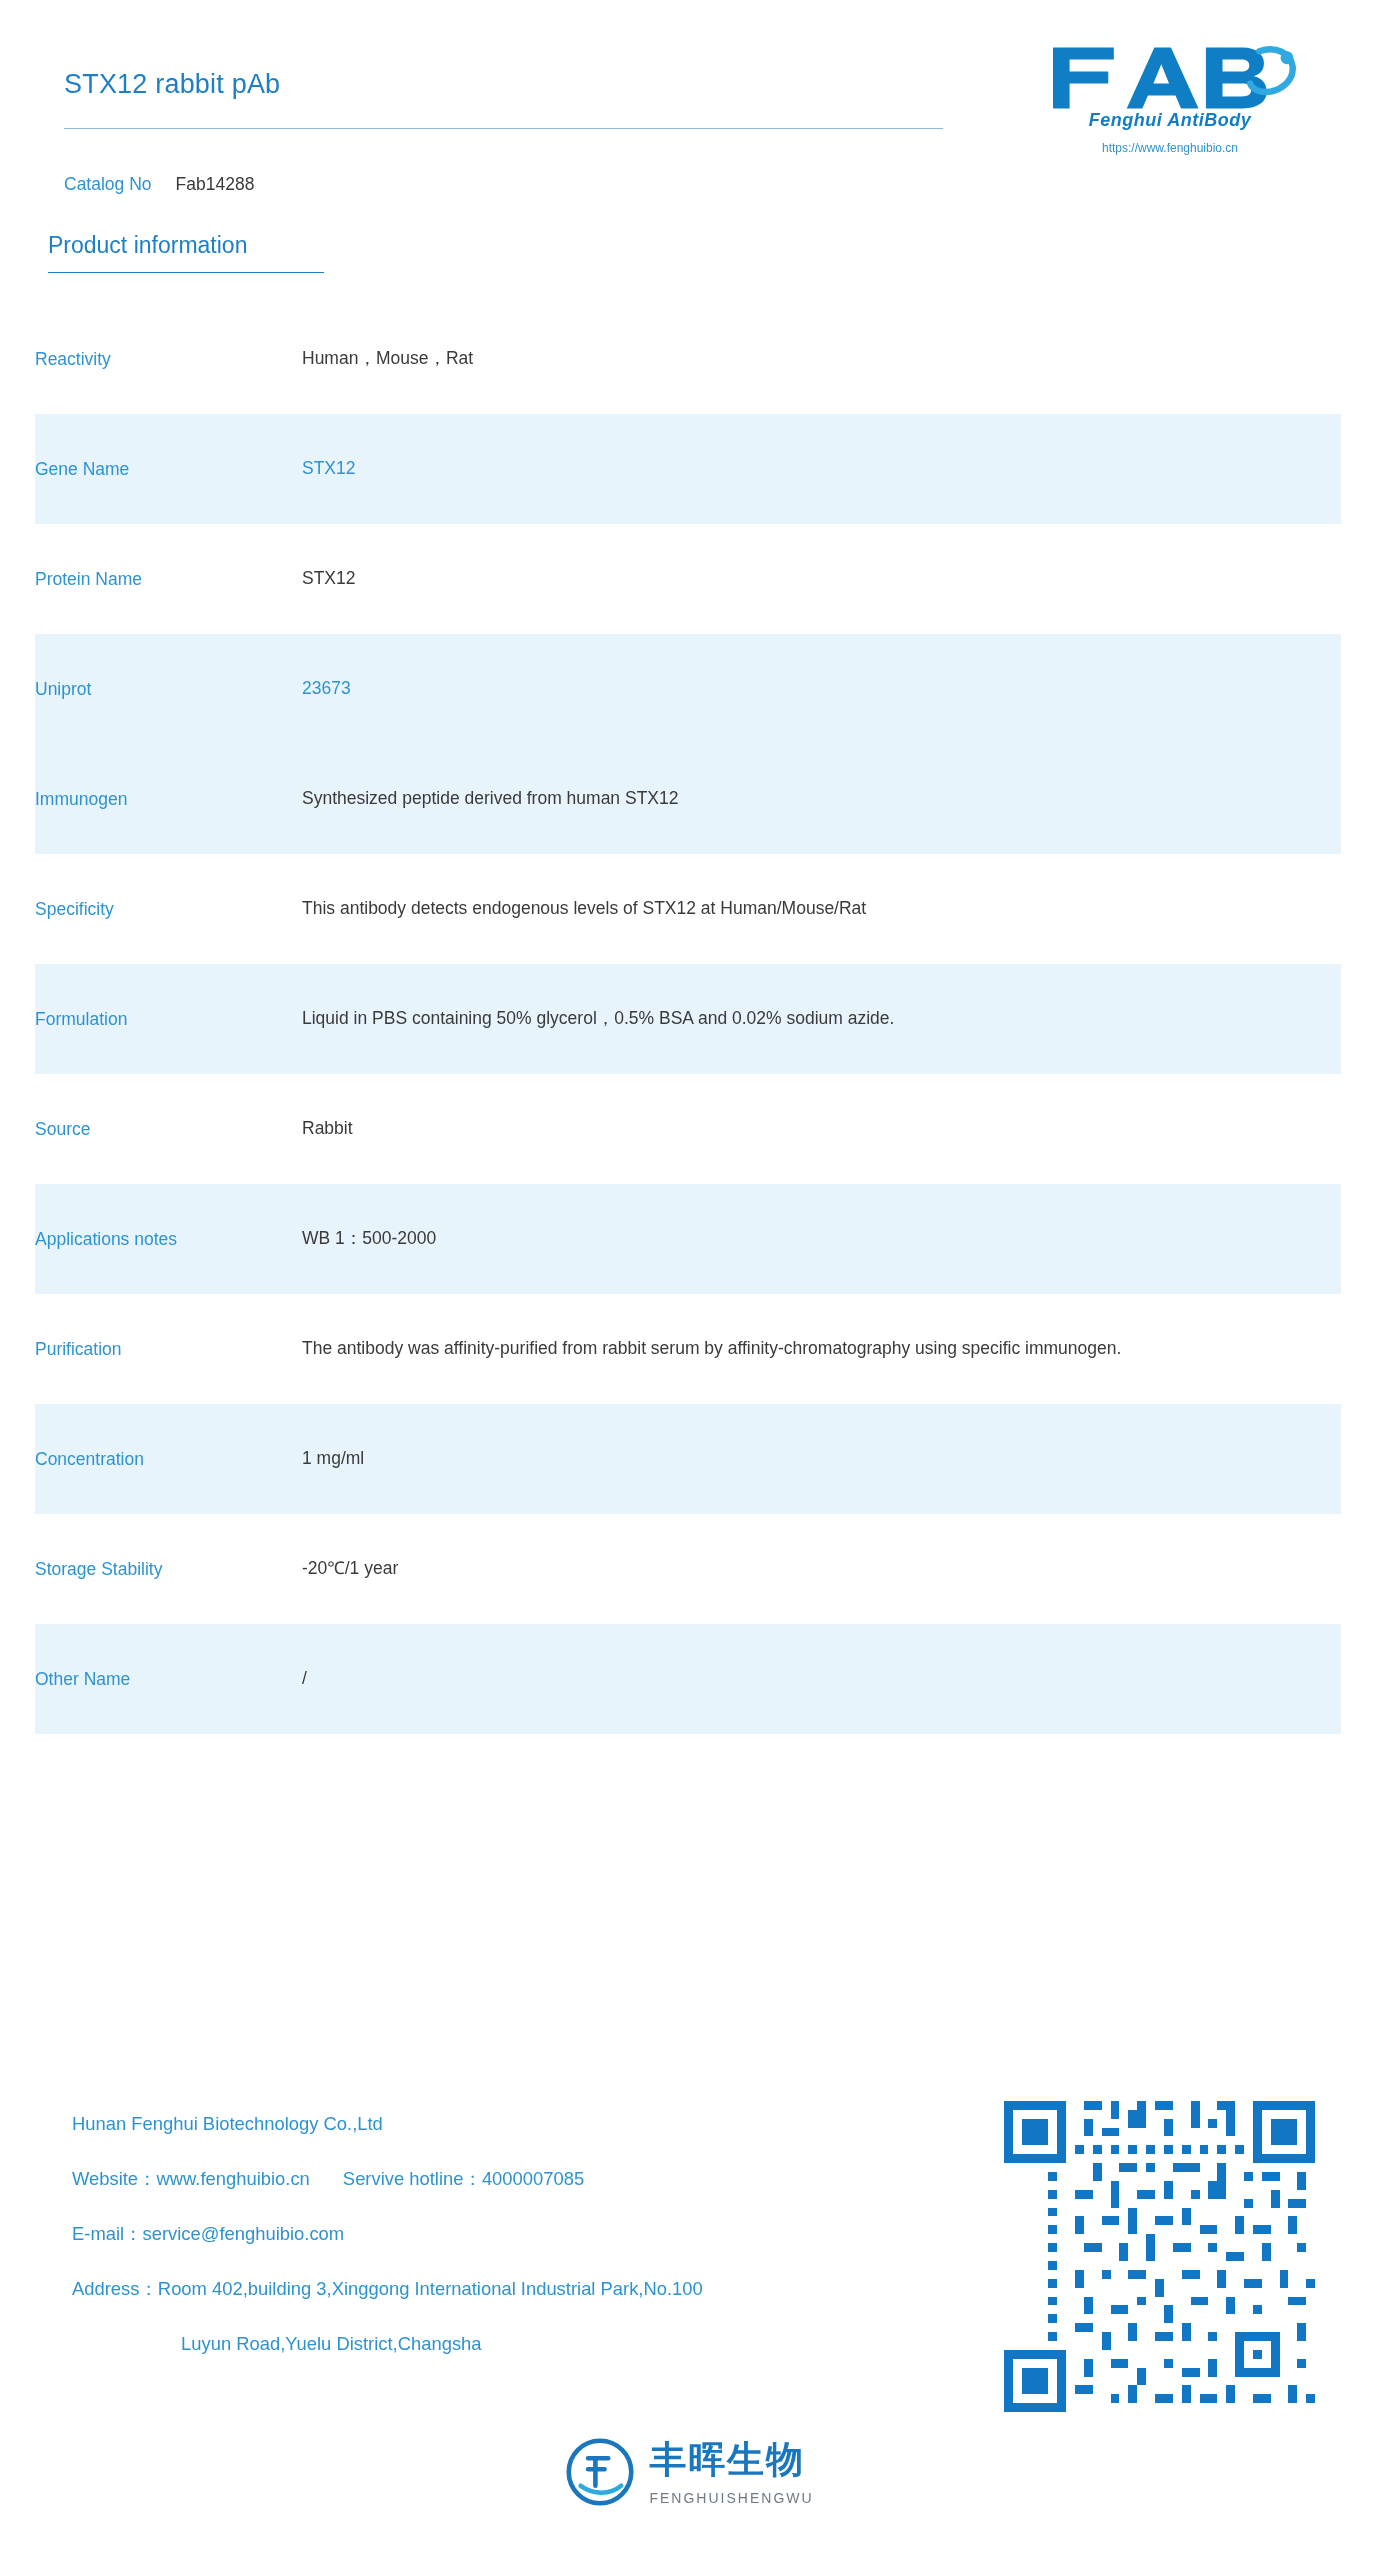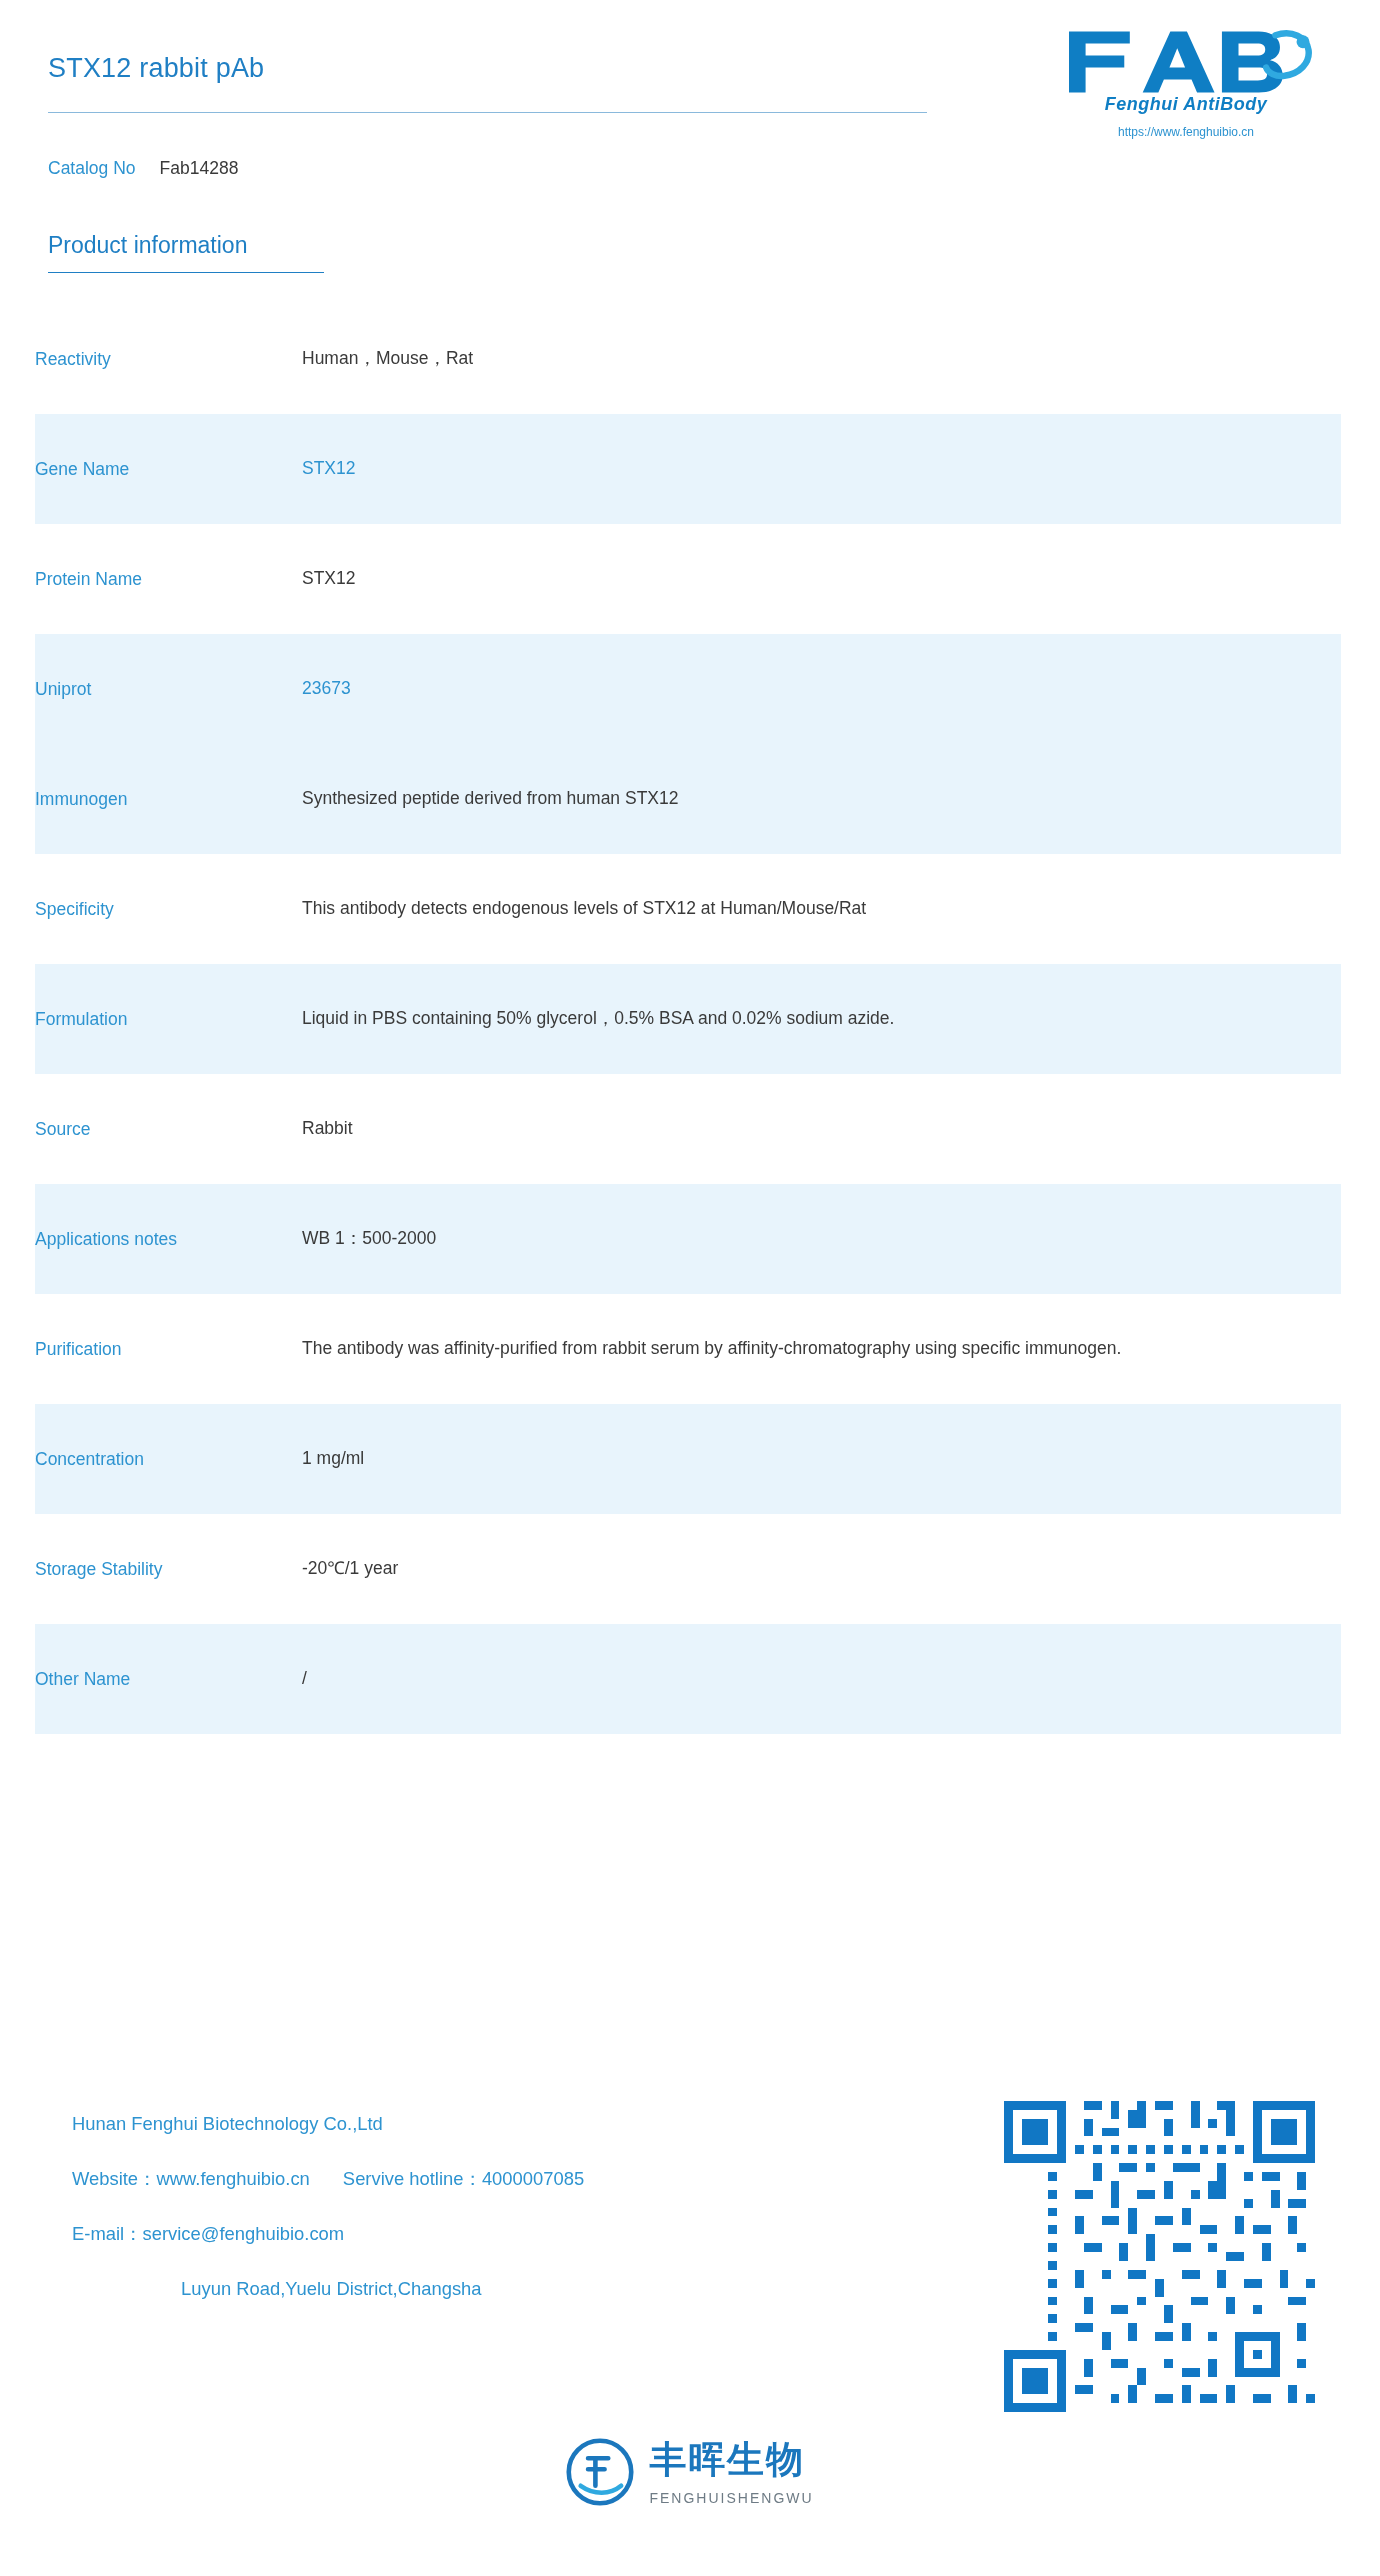--- a/index.html
+++ b/index.html
@@ -13,21 +13,21 @@
     font-family: "Liberation Sans", sans-serif;
     color: #333333;
     position: relative;
     overflow: hidden;
   }
   .page {
     position: relative;
     width: 1380px;
     height: 2576px;
     box-sizing: border-box;
-    padding: 0;
+    padding: 16px;
   }
 
   
   .header {
     position: relative;
     height: 156px;
   }
   .doc-title {
     position: absolute;
     left: 48px;
@@ -306,20 +306,23 @@
   </table>
 
   <div class="footer">
     <div class="footer-lines">
       <div class="ln">Hunan Fenghui Biotechnology Co.,Ltd</div>
       <div class="ln">
         <span>Website：</span><span>www.fenghuibio.cn</span><span class="gap"></span><span>Servive hotline：</span><span>4000007085</span>
       </div>
       <div class="ln">
         <span>E-mail：</span><span>service@fenghuibio.com</span>
+      </div>
+      <div class="ln">
+        <span>Address：</span><span>Room 402,building 3,Xinggong International Industrial Park,No.100</span>
       </div>
       <div class="ln">
         <span class="indent"></span><span>Luyun Road,Yuelu District,Changsha</span>
       </div>
     </div>
 
     <div class="qr">
       <svg width="329" height="329" viewBox="0 0 37 37" shape-rendering="crispEdges" xmlns="http://www.w3.org/2000/svg" aria-hidden="true">
         <rect width="37" height="37" fill="#ffffff"></rect>
         <g fill="#1177c4">

